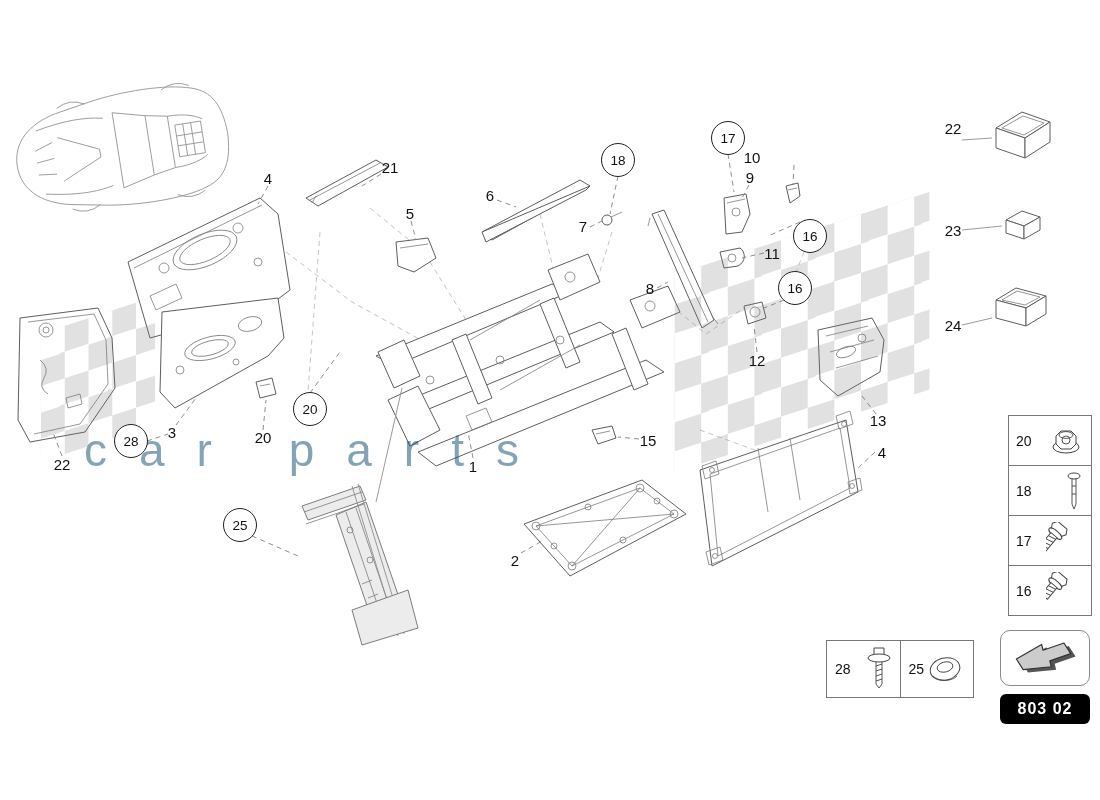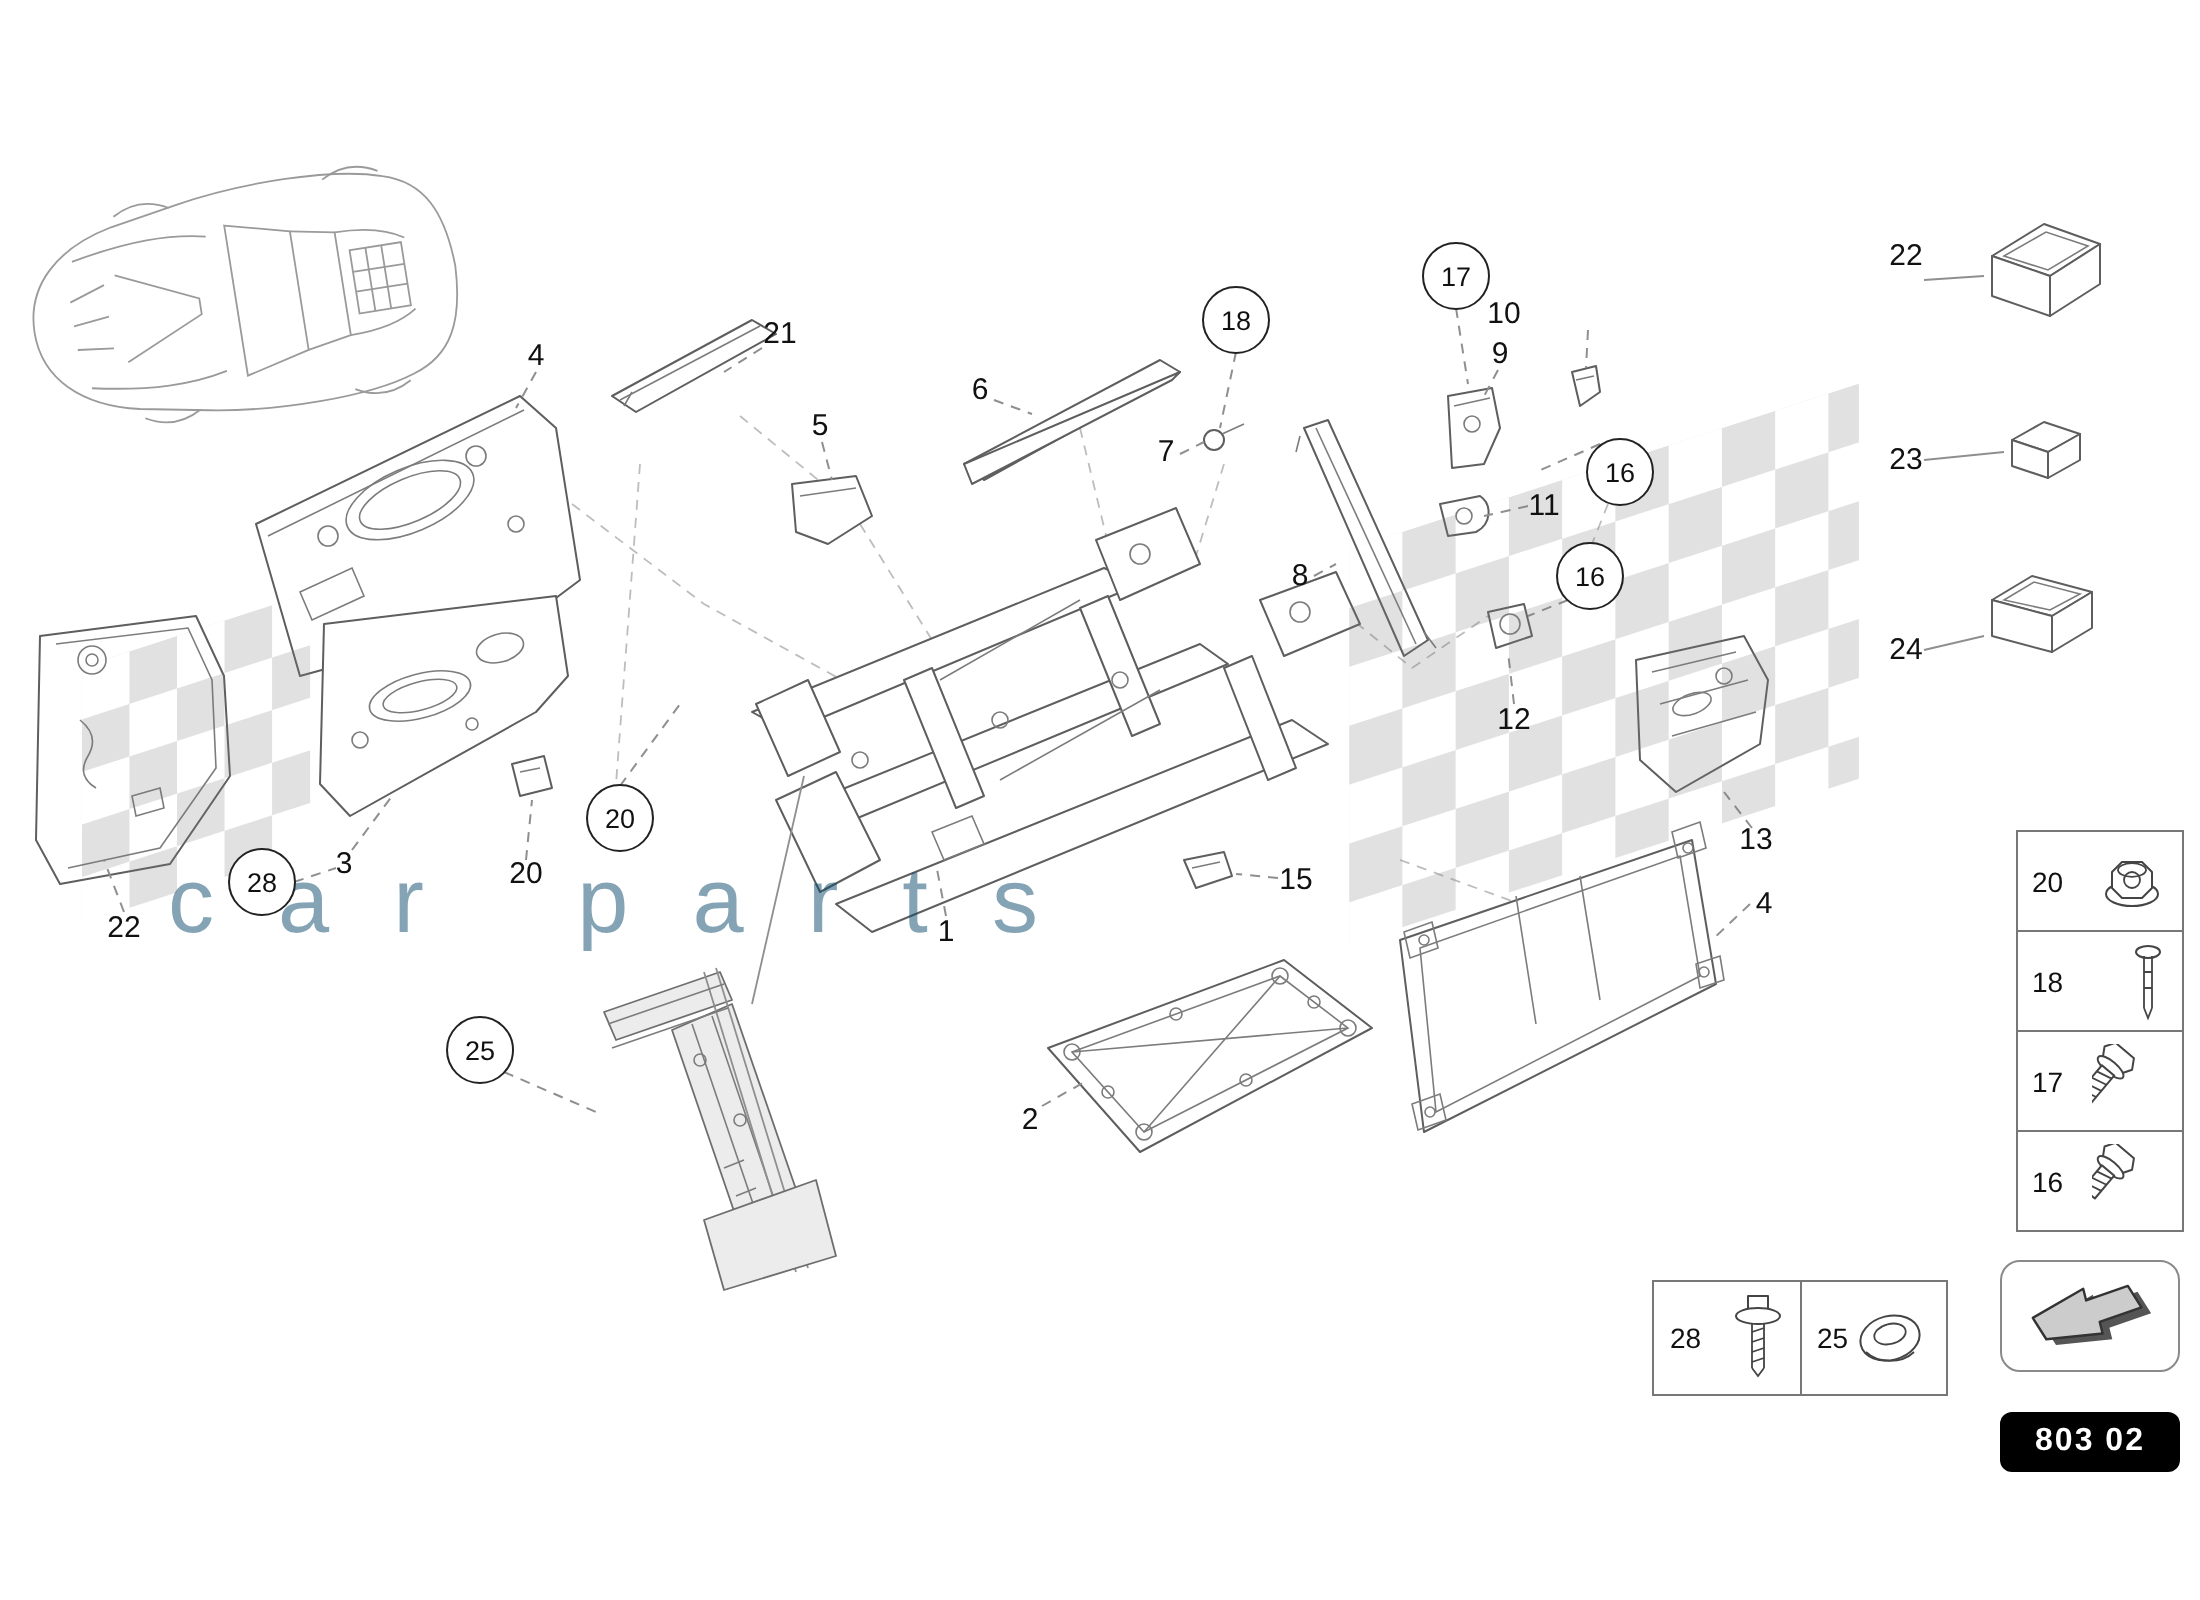--- a/index.html
+++ b/index.html
@@ -38,21 +38,21 @@
   .legend-bottom{position:absolute;left:826px;top:640px;width:148px;height:58px;z-index:40;
                  background:#fff;border:1px solid #777;box-sizing:border-box;display:flex;}
   .legend-cell{flex:1;display:flex;align-items:center;justify-content:space-between;
                padding:0 8px;border-left:1px solid #777;}
   .legend-cell:first-child{border-left:none;}
 
   
   .code-panel{position:absolute;left:1000px;top:630px;width:90px;z-index:40;}
   .arrow-box{height:54px;border:1.6px solid #8a8a8a;border-radius:10px;background:#fff;
              display:flex;align-items:center;justify-content:center;}
-  .code-badge{margin-top:20px;background:#000;color:#fff;border-radius:6px;text-align:center;
+  .code-badge{margin-top:8px;background:#000;color:#fff;border-radius:6px;text-align:center;
               font-size:16px;font-weight:700;padding:6px 0;letter-spacing:1px;}
 
   
   .pt{fill:#fff;stroke:#5e5e5e;stroke-width:1;stroke-linejoin:round;}
   .pg{fill:#ececec;stroke:#6e6e6e;stroke-width:.9;stroke-linejoin:round;}
   .ln{fill:none;stroke:#7c7c7c;stroke-width:.8;}
   .car{fill:none;stroke:#9a9a9a;stroke-width:.9;}
   .dl{fill:none;stroke:#8f8f8f;stroke-width:1;stroke-dasharray:5 4;}
   .cl{fill:none;stroke:#bdbdbd;stroke-width:.9;stroke-dasharray:5 4;}
   .sl{fill:none;stroke:#8f8f8f;stroke-width:.9;}

